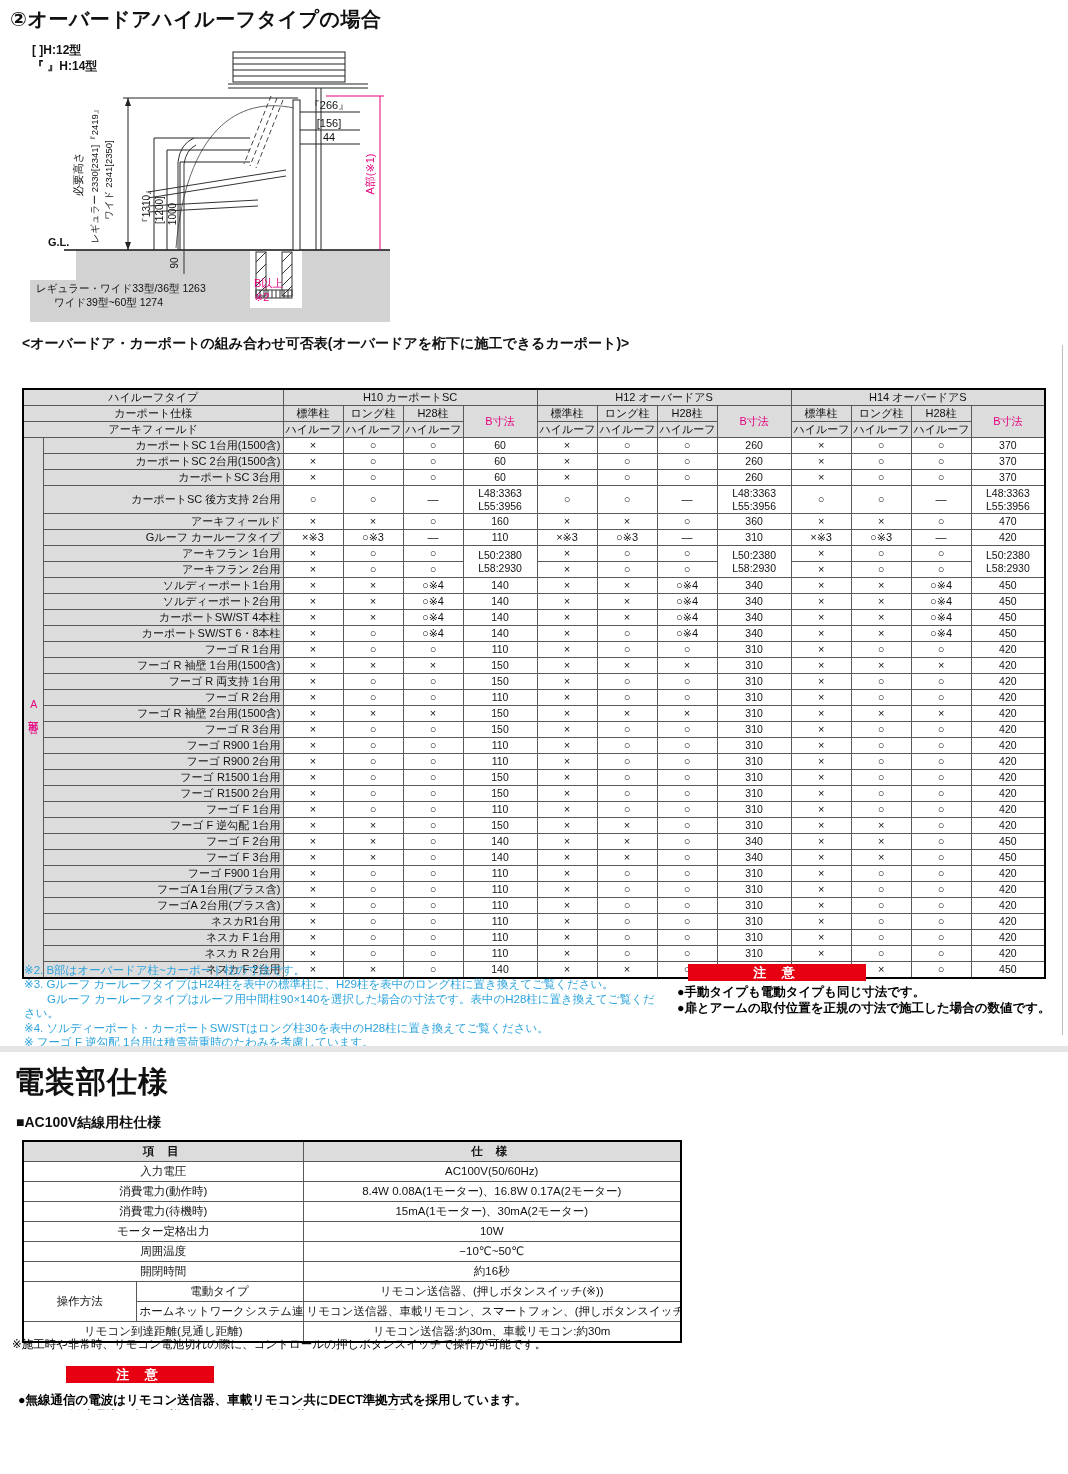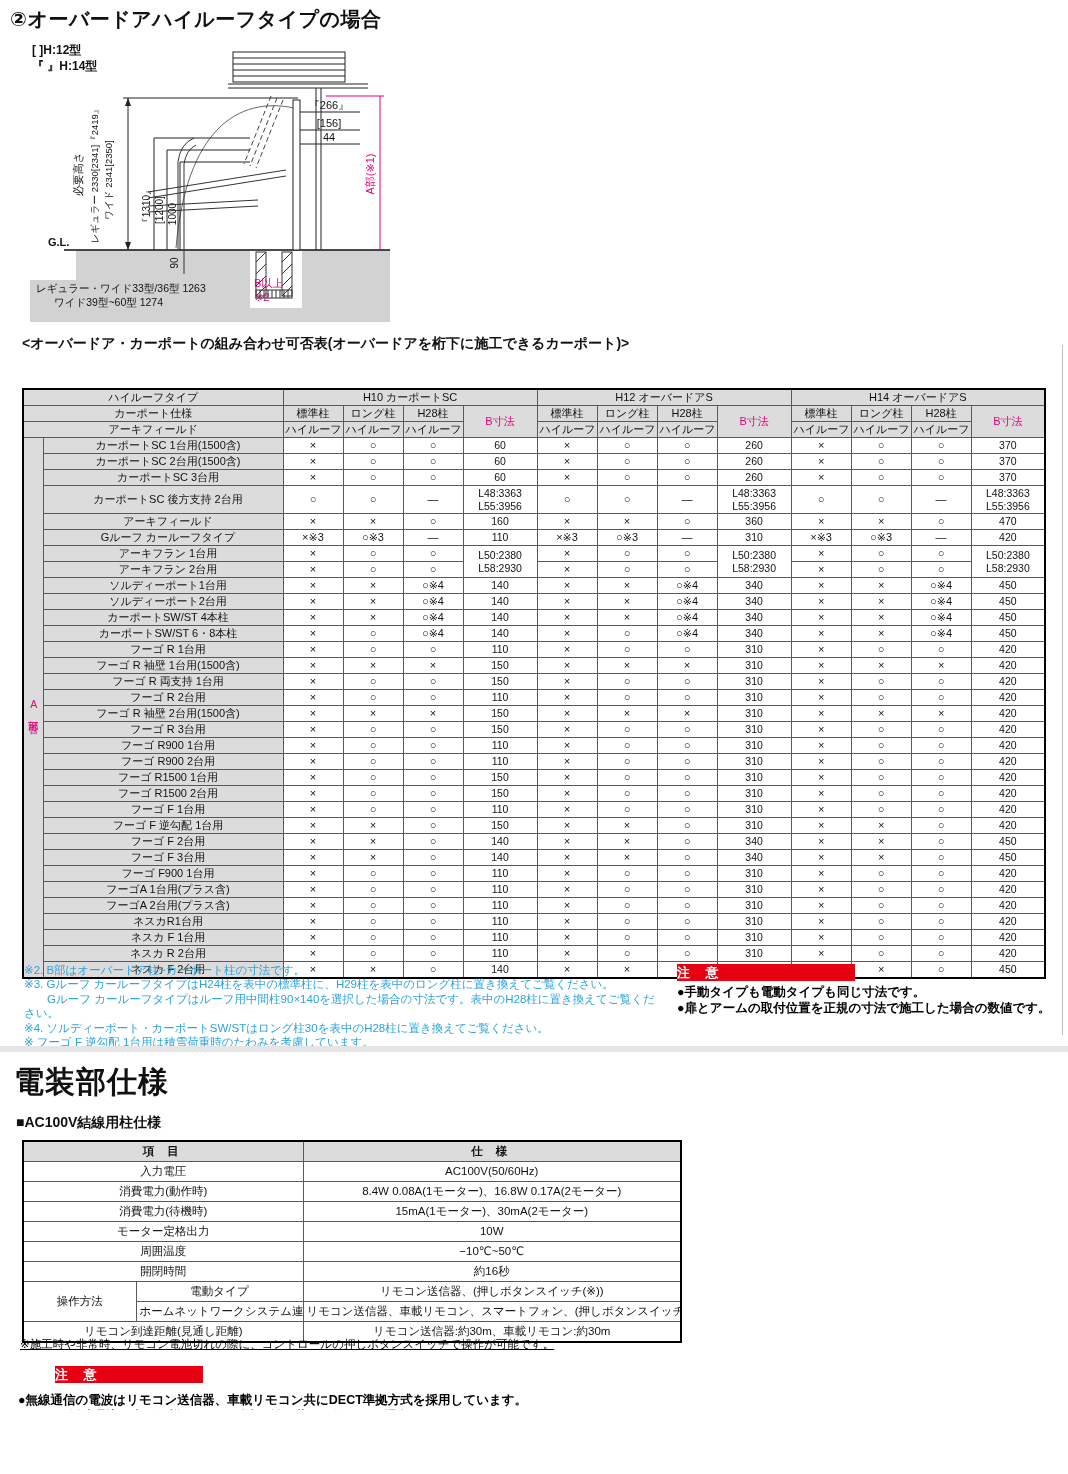--- a/index.html
+++ b/index.html
@@ -4,28 +4,28 @@
 <style>
   html,body{margin:0;padding:0;background:#fff;}
   body{font-family:"Liberation Sans","DejaVu Sans",sans-serif;color:#111;}
   .page{position:relative;width:1068px;height:1410px;background:#fff;overflow:hidden;}
   .abs{position:absolute;}
   .title{font-size:20px;font-weight:bold;letter-spacing:.5px;}
   .caption{font-size:14px;font-weight:bold;}
   table.combo{border-collapse:collapse;table-layout:fixed;border:2px solid #000;background:#fff;margin-top:40px;}
   .combo th,.combo td{border:1px solid #595959;font-size:11px;font-weight:normal;padding:0 2px;height:15px;line-height:1.05;text-align:center;overflow:hidden;white-space:nowrap;}
   .combo thead th{background:#dcdcdc;}
-  .combo td.lbl{text-align:center;background:#dcdcdc;padding-left:12px;}
+  .combo td.lbl{text-align:right;background:#dcdcdc;padding-left:12px;}
   .combo td.side{background:#dcdcdc;}
   .side-inner{writing-mode:vertical-rl;text-orientation:upright;margin:0 auto;font-size:10.5px;letter-spacing:2px;color:#e4007f;}
   .combo td.b{white-space:pre-line;font-size:10.5px;line-height:1.15;}
   .combo tr.tall td{height:27px;}
   .pink{color:#e4007f;}
   .notes{font-size:11.5px;color:#2ba3dc;line-height:1.25;}
-  .caution-bar{background:#e60012;color:#fff;font-weight:bold;font-size:13px;text-align:left;line-height:17px;height:17px;letter-spacing:6px;}
+  .caution-bar{background:#e60012;color:#fff;font-weight:bold;font-size:13px;text-align:center;line-height:17px;height:17px;letter-spacing:6px;margin-left:11px;}
   .caution-items{font-size:12.5px;font-weight:bold;line-height:1.3;color:#000;}
   .h1{font-size:30px;font-weight:bold;letter-spacing:1px;}
   .h2{font-size:14px;font-weight:bold;}
   table.spec{border-collapse:collapse;table-layout:fixed;border:2px solid #000;background:#fff;}
   .spec th,.spec td{border:1px solid #595959;font-size:11.5px;font-weight:normal;height:19px;padding:0 3px;text-align:center;line-height:1.05;overflow:hidden;white-space:nowrap;margin-left:44px;}
   .spec thead th{background:#dcdcdc;font-weight:bold;letter-spacing:5px;}
   .footnote{font-size:11.5px;color:#000;}
   .divider{background:#e5e5e5;}
   svg text{font-family:"Liberation Sans","DejaVu Sans",sans-serif;fill:#111;}
   svg .pinkfill{fill:#e4007f;}
@@ -780,21 +780,21 @@
           <td>ホームネットワークシステム連動</td>
           <td>リモコン送信器、車載リモコン、スマートフォン、(押しボタンスイッチ(※))</td>
         </tr>
         <tr>
           <td colspan="2">リモコン到達距離(見通し距離)</td>
           <td>リモコン送信器:約30m、車載リモコン:約30m</td>
         </tr>
       </tbody>
     </table>
 
-  <div class="abs footnote" style="left:20px;top:1337px;text-decoration:underline;">※施工時や非常時、リモコン電池切れの際に、コントロールの押しボタンスイッチで操作が可能です。</div>
+  <div class="abs footnote" style="left:12px;top:1337px;">※施工時や非常時、リモコン電池切れの際に、コントロールの押しボタンスイッチで操作が可能です。</div>
 
   <div class="abs" style="left:55px;top:1366px;width:700px;">
     <div class="caution-bar" style="width:148px;">注 意</div>
   </div>
   <div class="abs caution-items" style="left:18px;top:1392px;width:760px;">
       <div>●無線通信の電波はリモコン送信器、車載リモコン共にDECT準拠方式を採用しています。</div>
       <div>　周囲の電波環境や車の仕様により、到達距離が著しく短くなる場合があります。</div>
     </div>
 
 </div>

